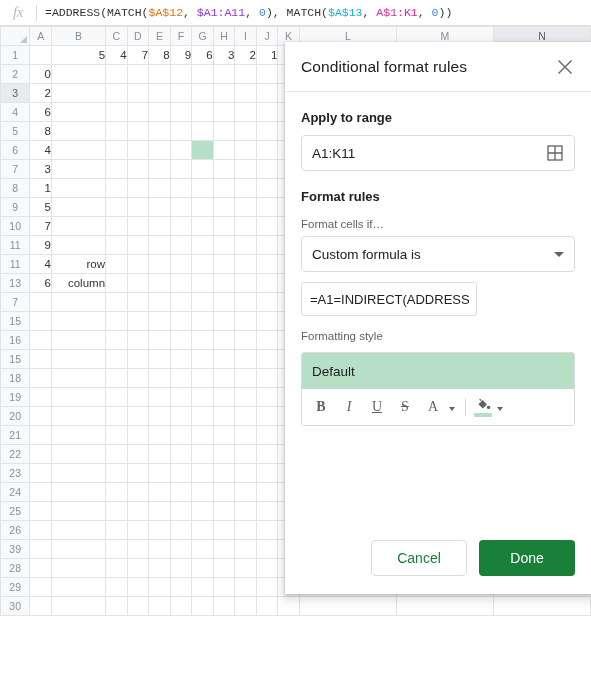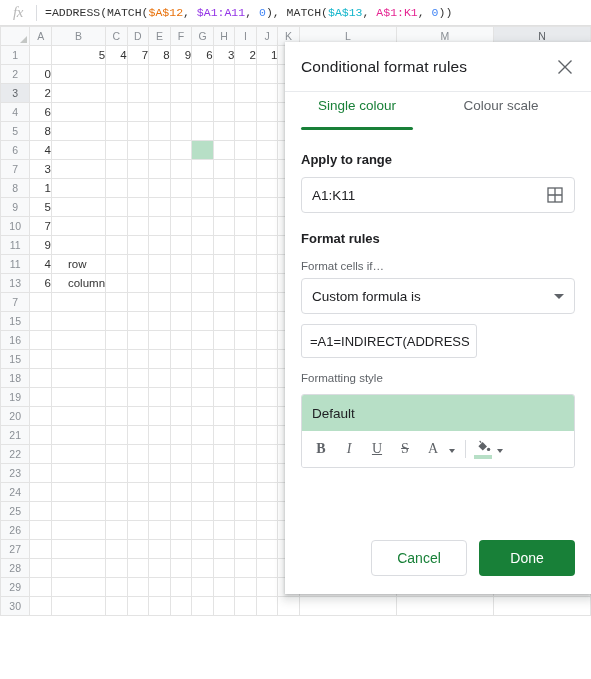--- a/index.html
+++ b/index.html
@@ -117,21 +117,21 @@
   th.rowhead.sel {
     background: #e8eaed;
     color: #5f6368;
   }
   td.cell {
     background: #ffffff;
     padding: 0 3px;
     text-align: right;
   }
   td.cell.text {
-    text-align: left;
+    text-align: right;
     padding-left: 16px;
   }
   td.cell.hl {
     background: #b7dfc6;
   }
 
   
   #cell-cursor {
     position: absolute;
     left: 567px;
@@ -858,21 +858,21 @@
           <td class="cell" style="width: 22px;"></td>
           <td class="cell" style="width: 22px;"></td>
           <td class="cell" style="width: 22px;"></td>
           <td class="cell" style="width: 22px;"></td>
           <td class="cell" style="width: 22px;"></td>
           <td class="cell" style="width: 100px;"></td>
           <td class="cell" style="width: 100px;"></td>
           <td class="cell" style="width: 100px;"></td>
         </tr>
         <tr>
-          <th class="rowhead">27</th>
+          <th class="rowhead">39</th>
           <td class="cell" style="width: 22px;"></td>
           <td class="cell" style="width: 22px;"></td>
           <td class="cell" style="width: 22px;"></td>
           <td class="cell" style="width: 22px;"></td>
           <td class="cell" style="width: 22px;"></td>
           <td class="cell" style="width: 22px;"></td>
           <td class="cell" style="width: 22px;"></td>
           <td class="cell" style="width: 22px;"></td>
           <td class="cell" style="width: 22px;"></td>
           <td class="cell" style="width: 22px;"></td>
@@ -943,28 +943,20 @@
 
   <div id="panel-header">
     <div id="panel-title">Conditional format rules</div>
     <div id="close-icon">
       <svg width="16" height="16" viewBox="0 0 16 16" aria-hidden="true">
         <path d="M1.5 1.5 L14.5 14.5 M14.5 1.5 L1.5 14.5" stroke="#5f6368" stroke-width="1.4" fill="none"></path>
       </svg>
     </div>
   </div>
 
-  <div id="tabs">
-    <div class="tab first active">
-      <span>Single colour</span>
-    </div>
-    <div class="tab second">
-      <span>Colour scale</span>
-    </div>
-  </div>
 
   <div class="section-label">Apply to range</div>
   <div class="field-box">
     <span class="val">A1:K11</span>
     <span id="range-grid-icon">
       <svg width="16" height="16" viewBox="0 0 16 16" aria-hidden="true">
         <rect x="1" y="1" width="14" height="14" fill="none" stroke="#5f6368" stroke-width="1.3"></rect>
         <path d="M1 8 H15 M8 1 V15" stroke="#5f6368" stroke-width="1.3"></path>
       </svg>
     </span>

